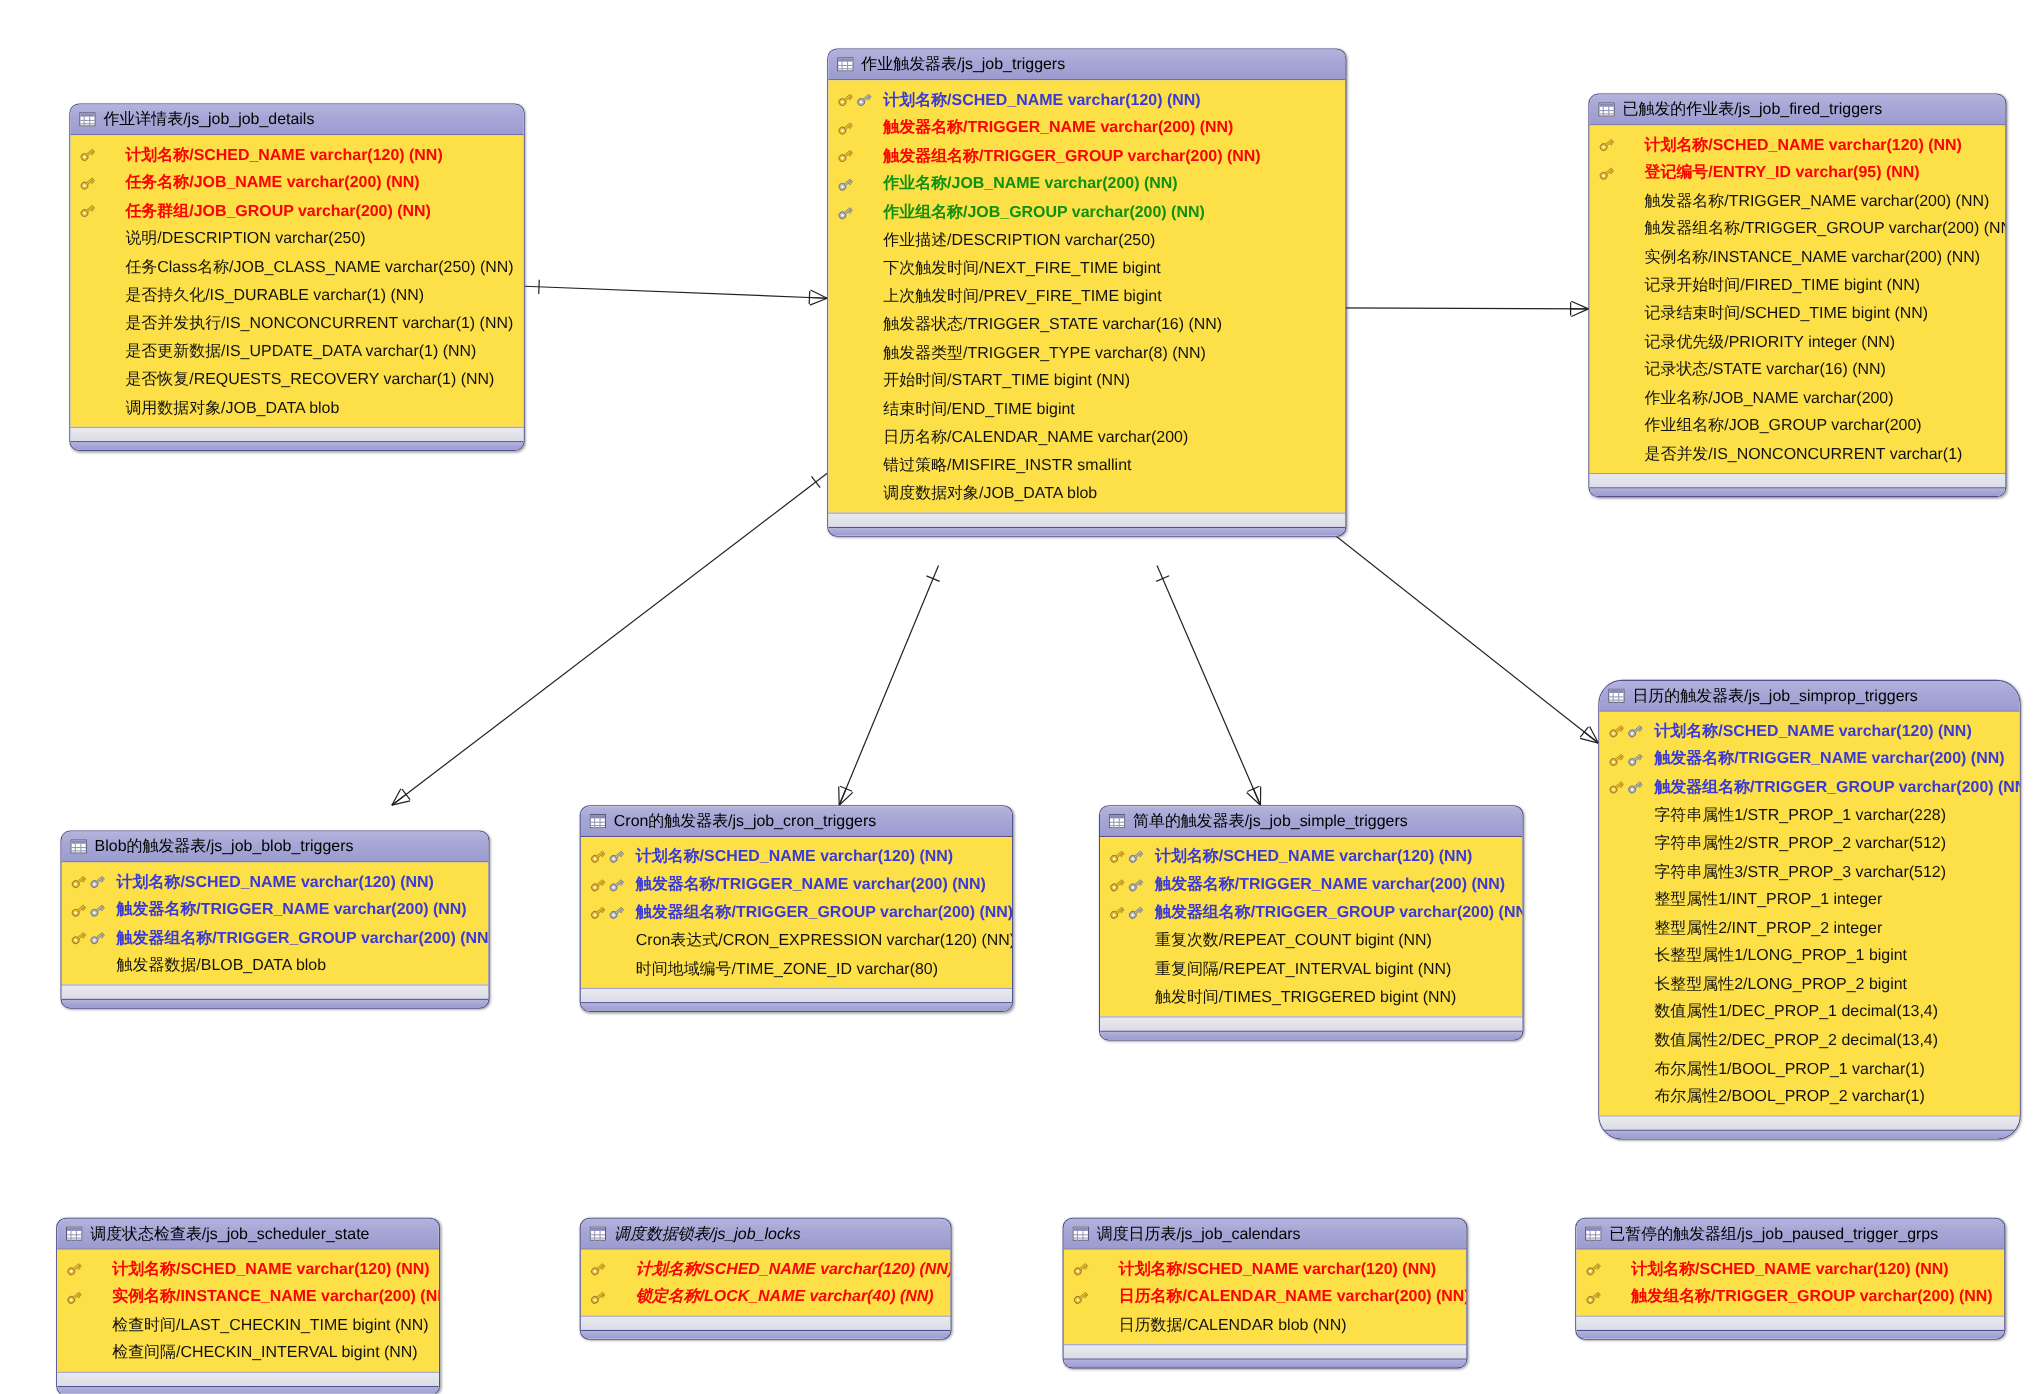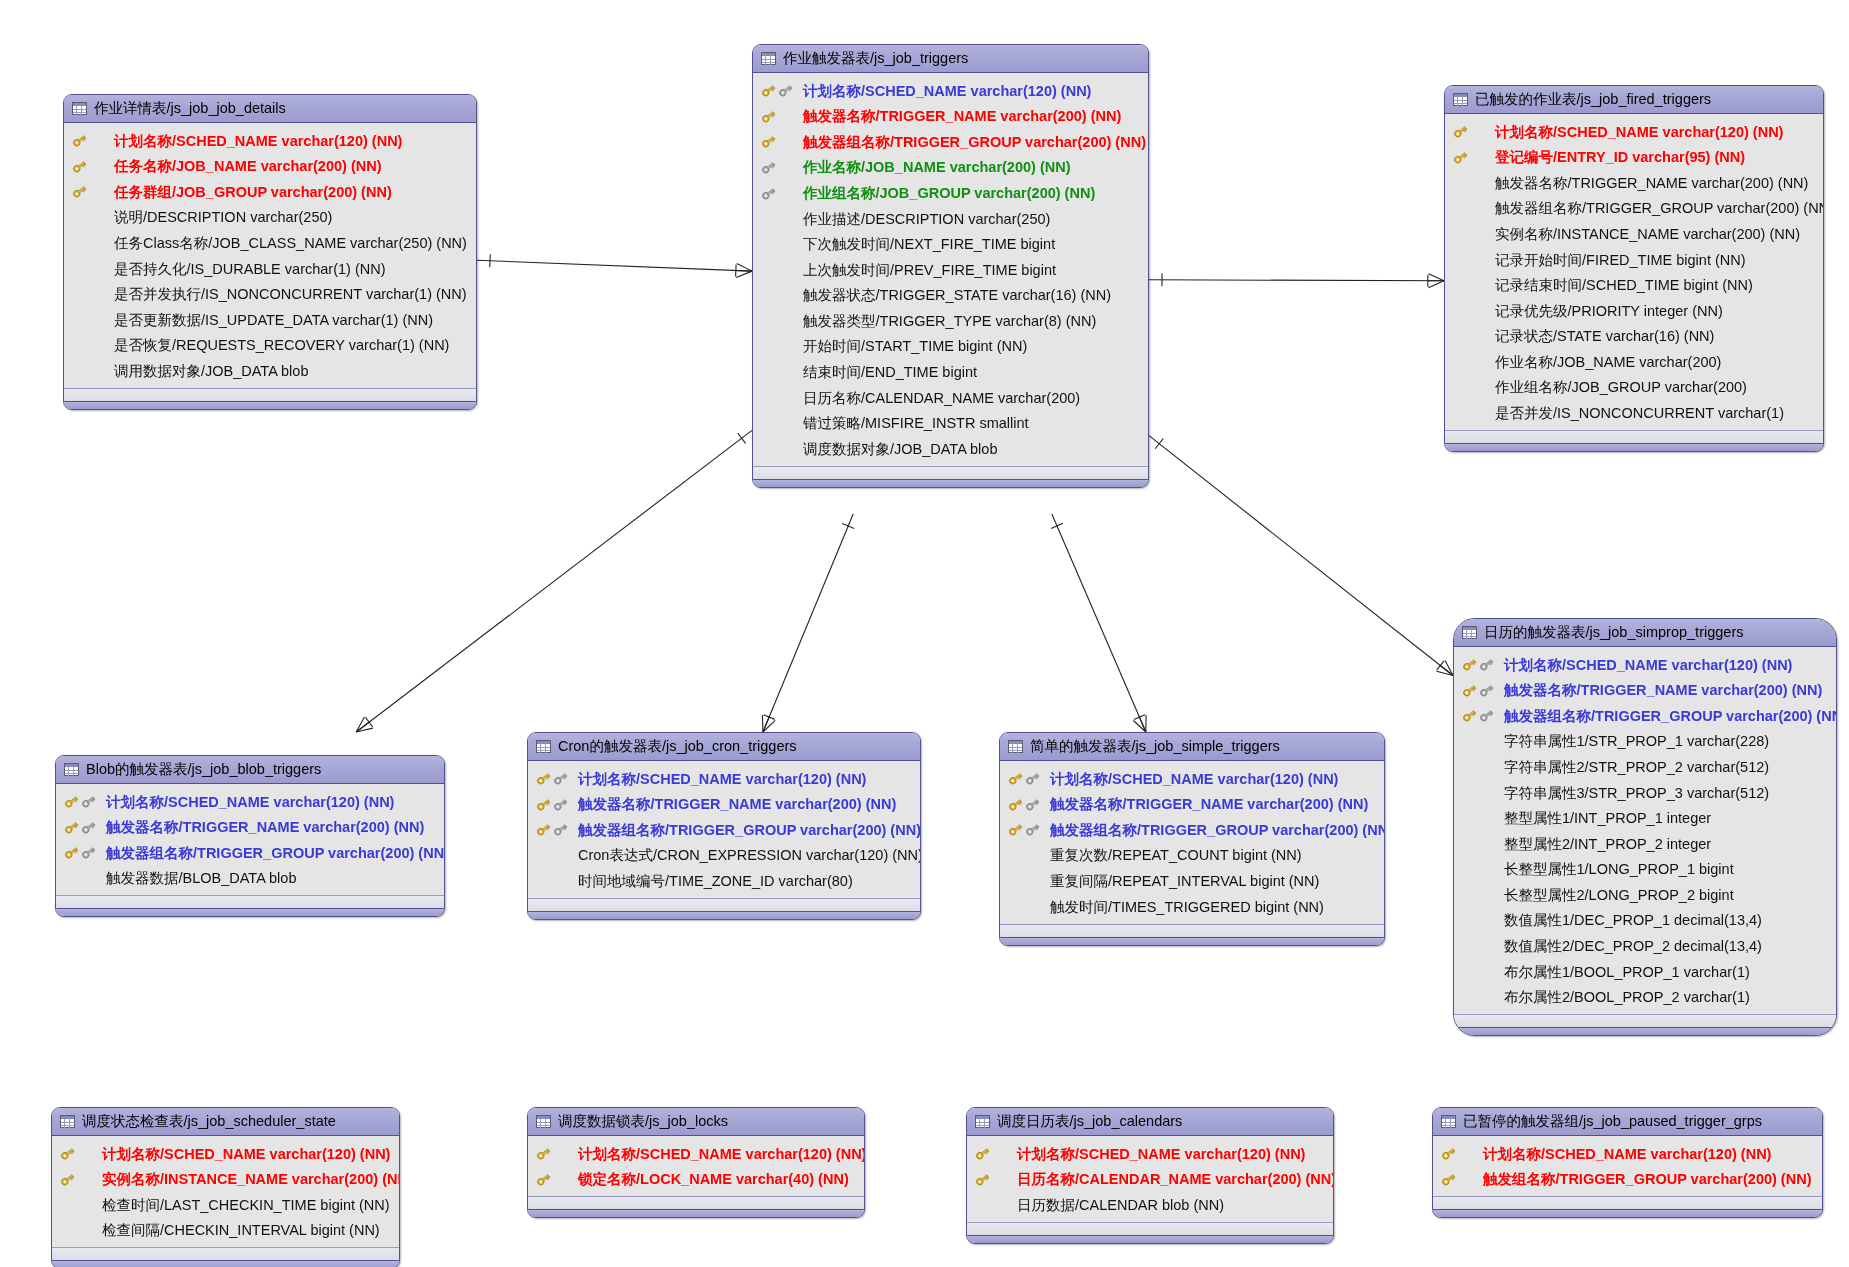--- a/index.html
+++ b/index.html
@@ -24,21 +24,21 @@
     border-bottom:1px solid #51518f;
     height:27px;
     display:flex;align-items:center;
     padding:0 8px;
     gap:7px;
   }
   .ent-title{
     font-size:14.5px;color:#000;white-space:nowrap;
   }
   .ent-body{
-    background:#e5e5e5;
+    background:#fde047;
     padding:5px 0 4px 0;
   }
   .ent-foot{
     background:linear-gradient(to bottom,#e9e9ef 0%,#dcdce6 100%);
     border-top:1px solid #9a9ac4;
     height:12px;
   }
   .ent-foot2{
     background:linear-gradient(to bottom,#b3b3dd 0%,#9b9bd0 100%);
     height:7px;
@@ -206,21 +206,21 @@
           <span class="attr-label c-black">是否恢复/REQUESTS_RECOVERY varchar(1) (NN)</span>
         </div>
         <div class="attr">
           <span class="keys"></span>
           <span class="attr-label c-black">调用数据对象/JOB_DATA blob</span>
         </div>
       </div>
       <div class="ent-foot"></div>
       <div class="ent-foot2"></div>
     </div>
-    <div class="entity" style="left: 752px; top: 44px; width: 397px;">
+    <div class="entity" style="left: 752px; top: 44px; width: 472px;">
       <div class="ent-head">
         <span class="tbl-icon">
           <i></i>
           <u></u>
         </span>
         <span class="ent-title">作业触发器表/js_job_triggers</span>
       </div>
       <div class="ent-body">
         <div class="attr">
           <span class="keys">
@@ -932,21 +932,21 @@
           <span class="attr-label c-black">检查时间/LAST_CHECKIN_TIME bigint (NN)</span>
         </div>
         <div class="attr">
           <span class="keys"></span>
           <span class="attr-label c-black">检查间隔/CHECKIN_INTERVAL bigint (NN)</span>
         </div>
       </div>
       <div class="ent-foot"></div>
       <div class="ent-foot2"></div>
     </div>
-    <div class="entity" style="left: 527px; top: 1107px; width: 338px;">
+    <div class="entity" style="left: 527px; top: 1107px; width: 338px; font-style: italic;">
       <div class="ent-head">
         <span class="tbl-icon">
           <i></i>
           <u></u>
         </span>
         <span class="ent-title">调度数据锁表/js_job_locks</span>
       </div>
       <div class="ent-body">
         <div class="attr">
           <span class="keys">

